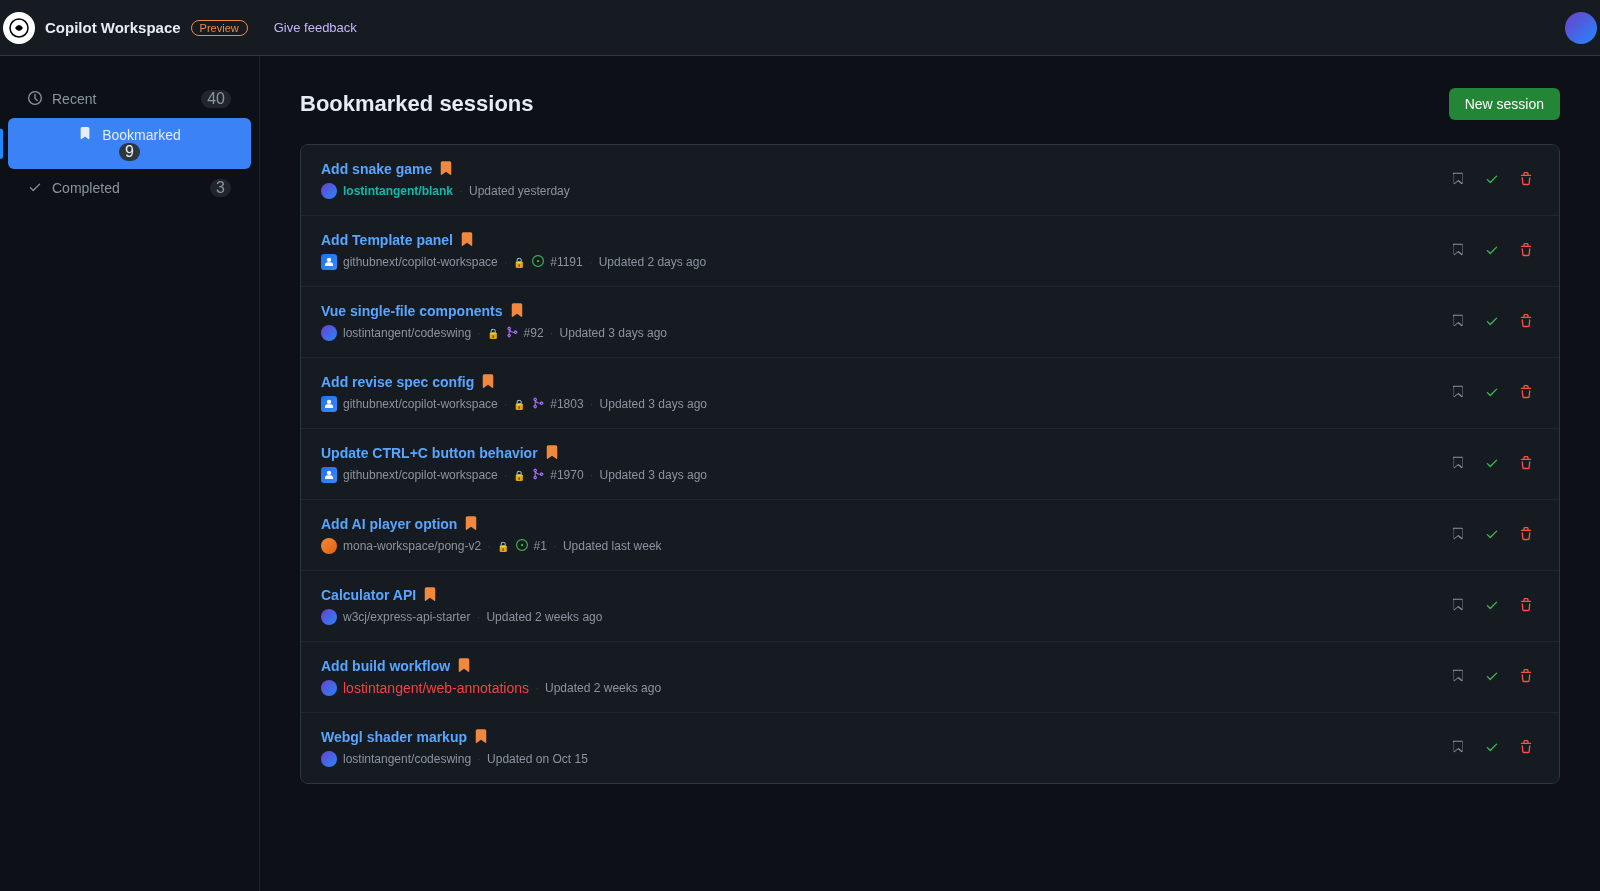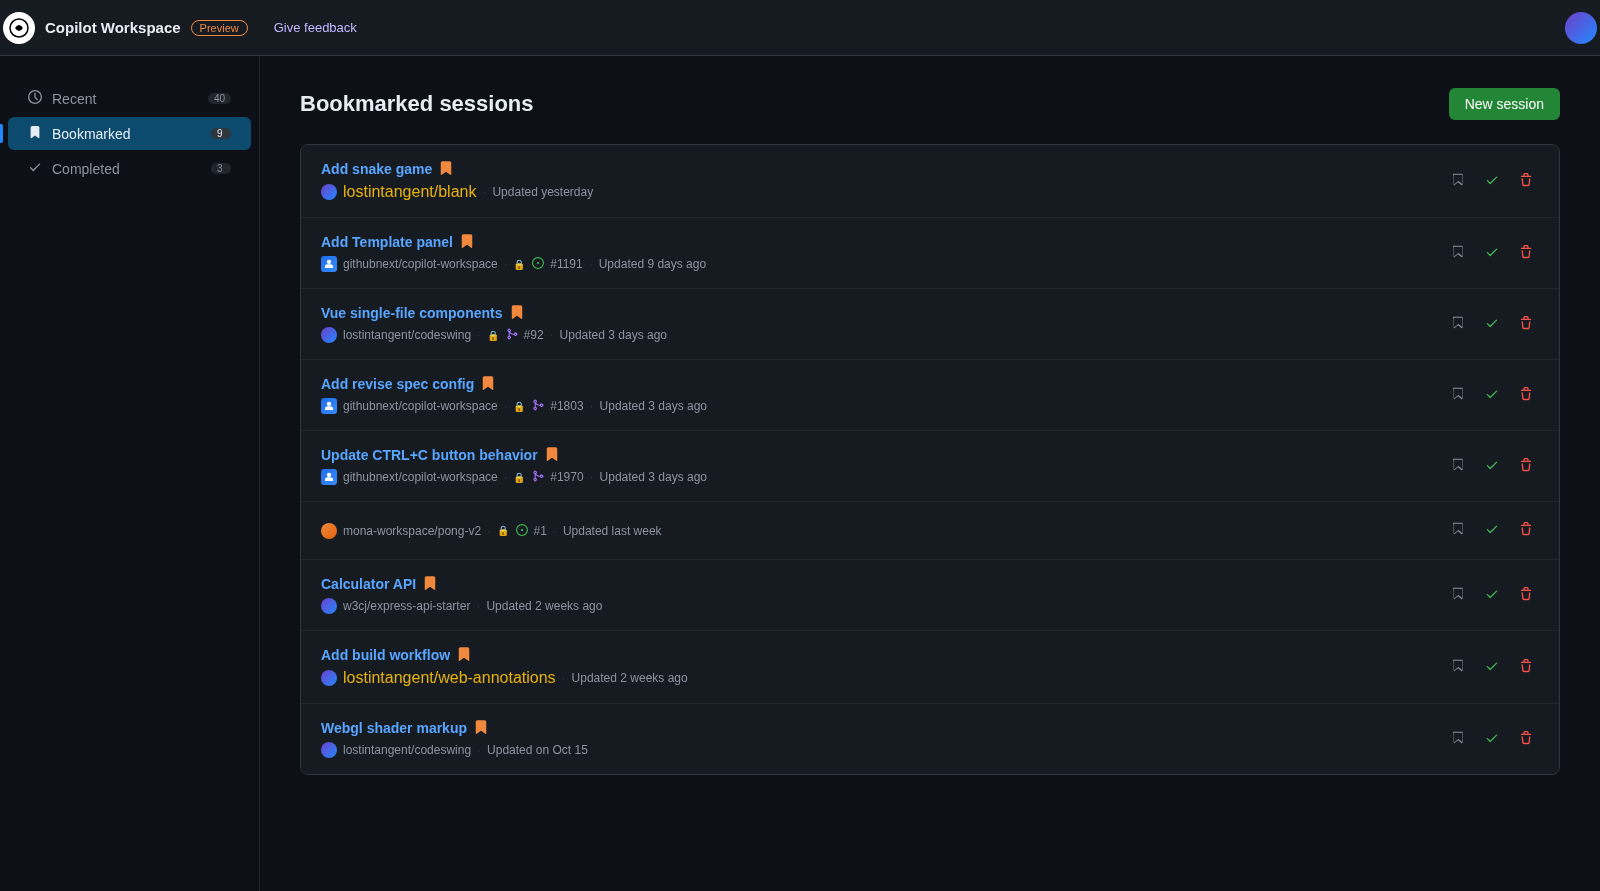--- a/index.html
+++ b/index.html
@@ -83,22 +83,23 @@
       justify-content: space-between;
       padding: 8px 20px;
       cursor: pointer;
       border-radius: 6px;
       margin: 2px 8px;
       color: #8b949e;
       font-size: 14px;
       position: relative;
     }
     .sidebar-item.active {
-      background: #0c4a6e;
+      background: #3b82f6;
       color: #e6edf3;
+      flex-direction: column;
     }
     .sidebar-item.active::before {
       content: '';
       position: absolute;
       left: -8px;
       top: 50%;
       transform: translateY(-50%);
       width: 3px;
       height: 60%;
       background: #2188ff;
@@ -111,23 +112,23 @@
     }
     .sidebar-icon {
       font-size: 14px;
       color: inherit;
     }
     .sidebar-count {
       background: #21262d;
       color: #8b949e;
       border-radius: 10px;
       padding: 0 6px;
-      font-size: 10px;
+      font-size: 16px;
       min-width: 20px;
-      text-align: left;
+      text-align: center;
     }
     .sidebar-item.active .sidebar-count {
       background: #30363d;
       color: #e6edf3;
     }
     
     .main {
       flex: 1;
       padding: 32px 40px;
       overflow-y: auto;
@@ -321,21 +322,21 @@
       <div class="session-title-row">
         <span class="session-title">Add snake game</span>
         <span class="bookmark-icon-filled">
           <svg width="12" height="14" viewBox="0 0 12 16" fill="#f0883e">
             <path d="M0 2A1.75 1.75 0 011.75.25h8.5A1.75 1.75 0 0112 2v13.25a.75.75 0 01-1.2.6L6 12.35 1.2 15.85A.75.75 0 010 15.25V2z"></path>
           </svg>
         </span>
       </div>
       <div class="session-meta">
         <span class="repo-avatar"></span>
-        <span style="color:#eab308;font-size:16px;">lostintangent/blank</span>
+        <span style="color:#14b8a6;font-size:12px;font-weight:bold;">lostintangent/blank</span>
         <span class="meta-sep">·</span>
 
         <span style="color:#8b949e;font-size:12px;">Updated yesterday</span>
       </div>
     </div>
     <div class="session-actions">
       <button class="action-btn unbookmark" title="Remove bookmark">
         <svg width="14" height="14" viewBox="0 0 16 16" fill="currentColor">
           <path d="M3.75 2a.75.75 0 00-.75.75v10.5c0 .28.16.537.416.656a.75.75 0 00.769-.075L8 10.588l3.815 3.243a.75.75 0 00.769.075A.75.75 0 0013 13.25V2.75A.75.75 0 0012.25 2H3.75zM2.5 2.75A1.25 1.25 0 013.75.75h8.5A1.25 1.25 0 0113.5 2v11.25l-4.565-3.88a.75.75 0 00-.97 0L3.5 13.25V2.75z"></path>
         </svg>
@@ -374,21 +375,21 @@
       <span class="lock-icon">🔒</span>
       <span class="issue-icon issue-green">
         <svg width="12" height="12" viewBox="0 0 16 16" fill="#3fb950">
           <path d="M8 9.5a1.5 1.5 0 100-3 1.5 1.5 0 000 3z"></path>
           <path fill-rule="evenodd" d="M8 0a8 8 0 100 16A8 8 0 008 0zM1.5 8a6.5 6.5 0 1113 0 6.5 6.5 0 01-13 0z"></path>
         </svg>
       </span>
       <span style="color:#8b949e;font-size:12px">#1191</span>
       <span class="meta-sep">·</span>
 
-        <span style="color:#8b949e;font-size:12px;">Updated 9 days ago</span>
+        <span style="color:#8b949e;font-size:12px;">Updated 2 days ago</span>
       </div>
     </div>
     <div class="session-actions">
       <button class="action-btn unbookmark" title="Remove bookmark">
         <svg width="14" height="14" viewBox="0 0 16 16" fill="currentColor">
           <path d="M3.75 2a.75.75 0 00-.75.75v10.5c0 .28.16.537.416.656a.75.75 0 00.769-.075L8 10.588l3.815 3.243a.75.75 0 00.769.075A.75.75 0 0013 13.25V2.75A.75.75 0 0012.25 2H3.75zM2.5 2.75A1.25 1.25 0 013.75.75h8.5A1.25 1.25 0 0113.5 2v11.25l-4.565-3.88a.75.75 0 00-.97 0L3.5 13.25V2.75z"></path>
         </svg>
       </button>
       <button class="action-btn complete" title="Mark complete">
         <svg width="14" height="14" viewBox="0 0 16 16" fill="currentColor">
@@ -540,20 +541,28 @@
       </button>
       <button class="action-btn delete" title="Delete">
         <svg width="14" height="14" viewBox="0 0 16 16" fill="currentColor">
           <path fill-rule="evenodd" d="M6.5 1.75a.25.25 0 01.25-.25h2.5a.25.25 0 01.25.25V3h-3V1.75zm4.5 0V3h2.25a.75.75 0 010 1.5H2.75a.75.75 0 010-1.5H5V1.75C5 .784 5.784 0 6.75 0h2.5C10.216 0 11 .784 11 1.75zM4.496 6.675a.75.75 0 10-1.492.15l.66 6.6A1.75 1.75 0 005.41 15h5.178a1.75 1.75 0 001.746-1.577l.66-6.6a.75.75 0 00-1.492-.15l-.66 6.6a.25.25 0 01-.249.225H5.41a.25.25 0 01-.249-.225l-.665-6.598z"></path>
         </svg>
       </button>
     </div>
   </div>
         <div class="session-item">
     <div class="session-info">
+      <div class="session-title-row">
+        <span class="session-title">Add AI player option</span>
+        <span class="bookmark-icon-filled">
+          <svg width="12" height="14" viewBox="0 0 12 16" fill="#f0883e">
+            <path d="M0 2A1.75 1.75 0 011.75.25h8.5A1.75 1.75 0 0112 2v13.25a.75.75 0 01-1.2.6L6 12.35 1.2 15.85A.75.75 0 010 15.25V2z"></path>
+          </svg>
+        </span>
+      </div>
       <div class="session-meta">
         <span class="repo-avatar" style="background: linear-gradient(135deg, #f0883e, #e36209);"></span>
         <span style="color:#8b949e;font-size:12px;">mona-workspace/pong-v2</span>
         <span class="meta-sep">·</span>
 
       <span class="lock-icon">🔒</span>
       <span class="issue-icon issue-green">
         <svg width="12" height="12" viewBox="0 0 16 16" fill="#3fb950">
           <path d="M8 9.5a1.5 1.5 0 100-3 1.5 1.5 0 000 3z"></path>
           <path fill-rule="evenodd" d="M8 0a8 8 0 100 16A8 8 0 008 0zM1.5 8a6.5 6.5 0 1113 0 6.5 6.5 0 01-13 0z"></path>
@@ -624,21 +633,21 @@
       <div class="session-title-row">
         <span class="session-title">Add build workflow</span>
         <span class="bookmark-icon-filled">
           <svg width="12" height="14" viewBox="0 0 12 16" fill="#f0883e">
             <path d="M0 2A1.75 1.75 0 011.75.25h8.5A1.75 1.75 0 0112 2v13.25a.75.75 0 01-1.2.6L6 12.35 1.2 15.85A.75.75 0 010 15.25V2z"></path>
           </svg>
         </span>
       </div>
       <div class="session-meta">
         <span class="repo-avatar"></span>
-        <span style="color:#eab308;font-size:16px;">lostintangent/web-annotations</span>
+        <span style="color:#ef4444;font-size:14px;">lostintangent/web-annotations</span>
         <span class="meta-sep">·</span>
 
         <span style="color:#8b949e;font-size:12px;">Updated 2 weeks ago</span>
       </div>
     </div>
     <div class="session-actions">
       <button class="action-btn unbookmark" title="Remove bookmark">
         <svg width="14" height="14" viewBox="0 0 16 16" fill="currentColor">
           <path d="M3.75 2a.75.75 0 00-.75.75v10.5c0 .28.16.537.416.656a.75.75 0 00.769-.075L8 10.588l3.815 3.243a.75.75 0 00.769.075A.75.75 0 0013 13.25V2.75A.75.75 0 0012.25 2H3.75zM2.5 2.75A1.25 1.25 0 013.75.75h8.5A1.25 1.25 0 0113.5 2v11.25l-4.565-3.88a.75.75 0 00-.97 0L3.5 13.25V2.75z"></path>
         </svg>

